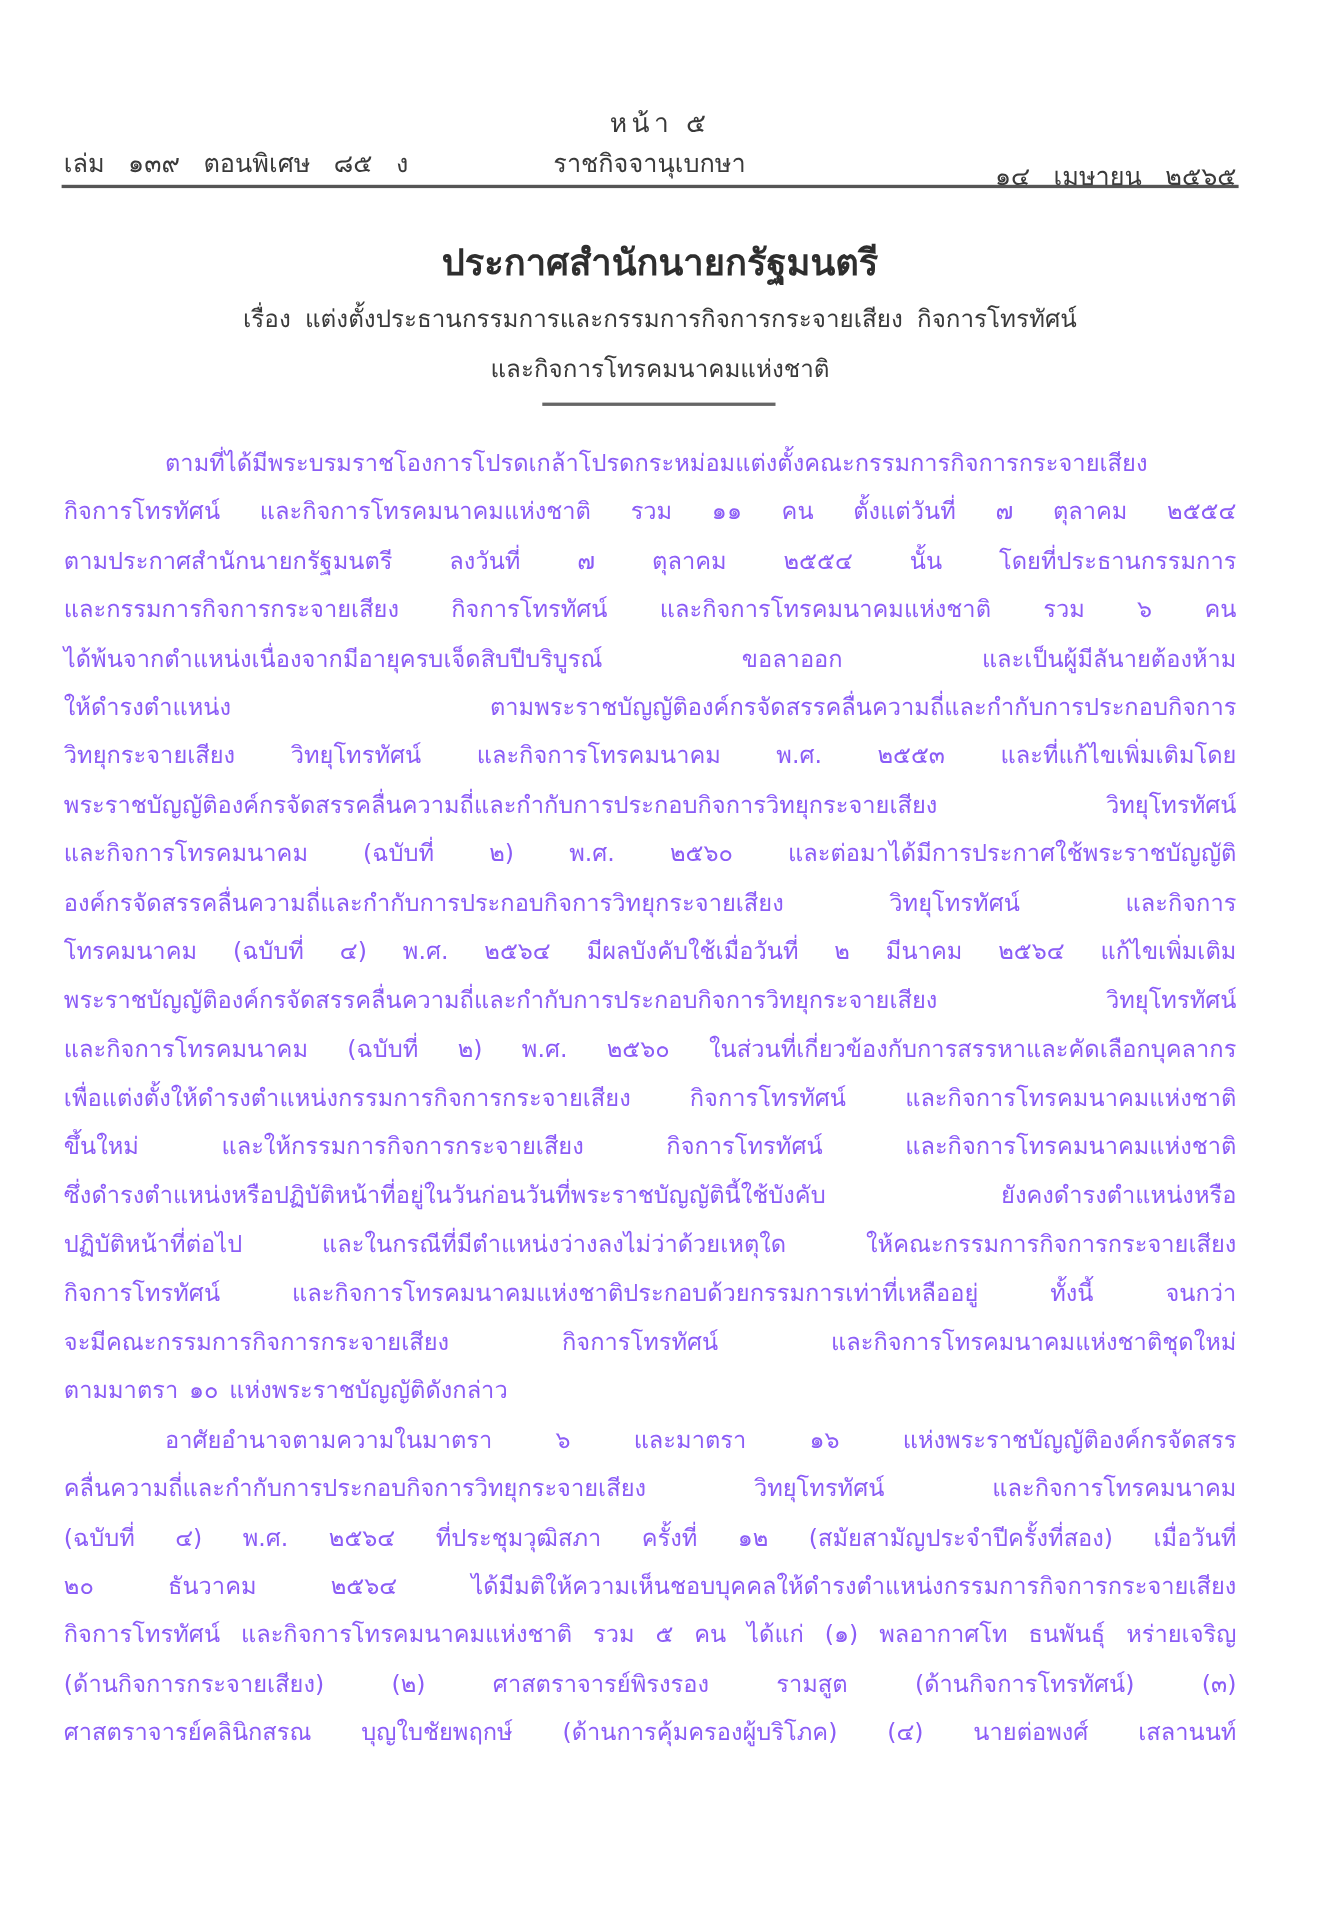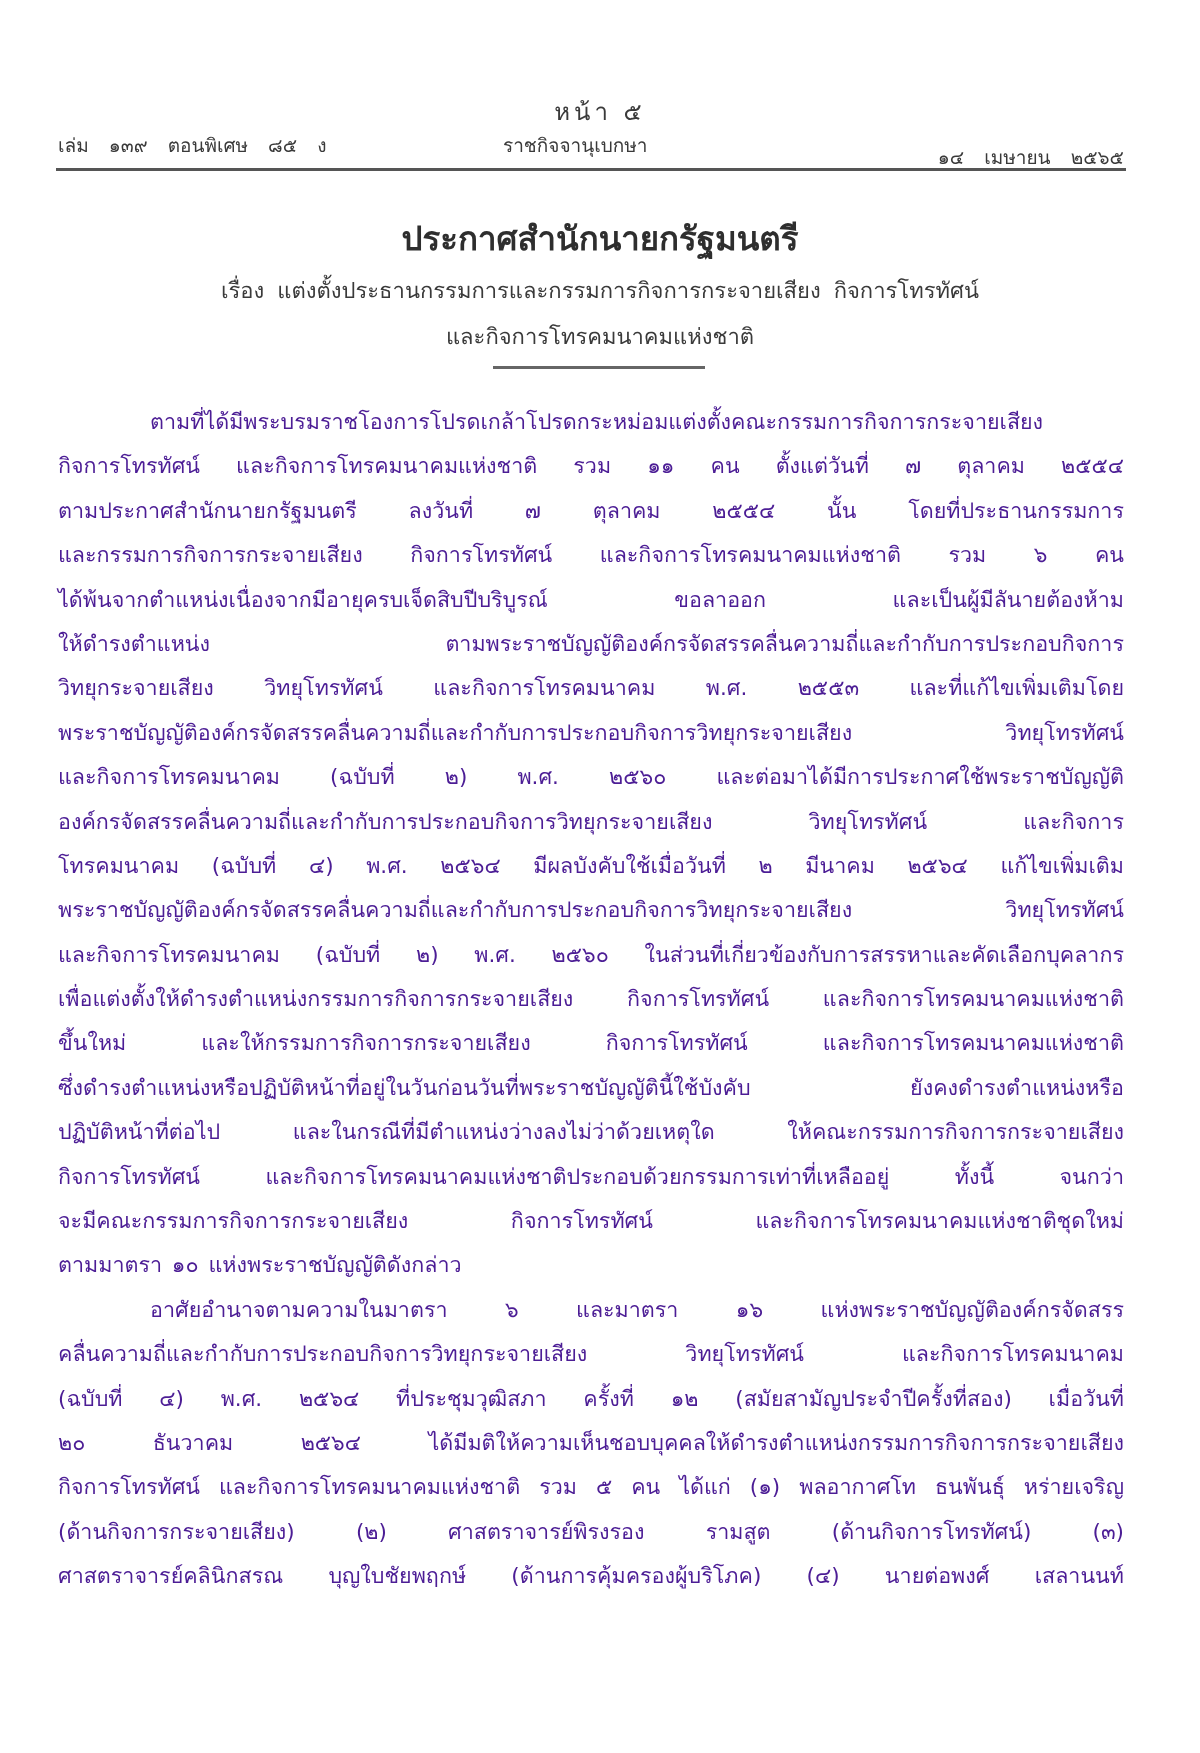--- a/index.html
+++ b/index.html
@@ -30,21 +30,21 @@
       text-align: center;
       font-size: 24px;
       letter-spacing: 4px;
     }
     .running-header {
       position: absolute;
       top: 130px;
       left: 58px;
       width: 1066px;
       height: 36px;
-      font-size: 19px;
+      font-size: 23px;
     }
     .rh-left {
       position: absolute;
       left: 0; top: 0;
       word-spacing: 14px;
     }
     .rh-center {
       position: absolute;
       left: 445px; top: 0;
     }
@@ -90,21 +90,21 @@
       width: 212px;
       height: 3px;
       background: #666666;
     }
     .body {
       position: absolute;
       top: 400px;
       left: 58px;
       width: 1066px;
       font-size: 21.5px;
-      color: #4c1d95;
+      color: #8b5cf6;
     }
     .line {
       display: block;
       height: 44.4px;
       line-height: 44.4px;
       white-space: nowrap;
       text-align: justify;
       text-align-last: justify;
       word-spacing: 3px;
     }

